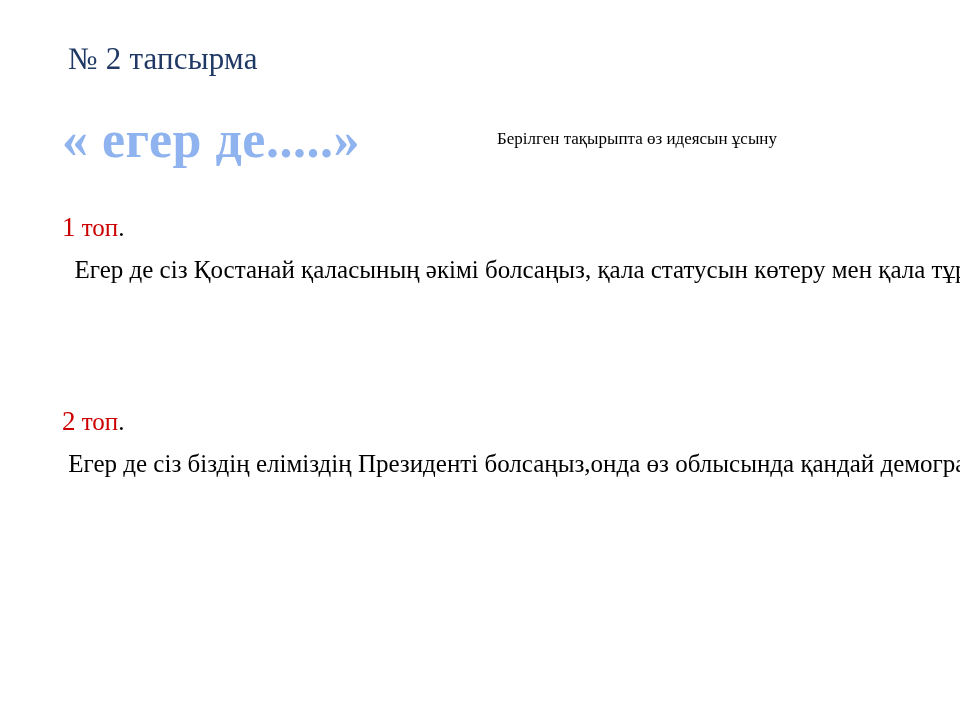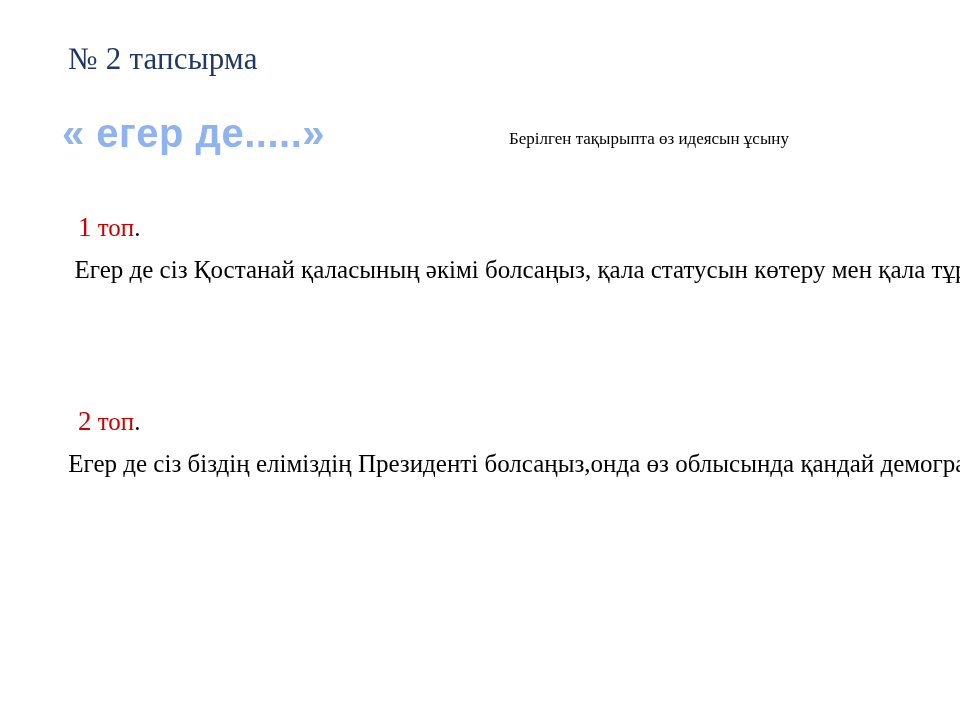--- a/index.html
+++ b/index.html
@@ -33,59 +33,57 @@
     letter-spacing: 0.2px;
     white-space: nowrap;
     text-align: right;
   }
 
   
   .heading-blue {
     position: absolute;
     left: 62px;
     top: 111px;
-    font-family: Liberation Sans, sans-serif;
-    font-size: 40px;
+    font-family: Liberation Serif, serif;
+    font-size: 52px;
     font-weight: bold;
     color: #8FB3EE;
     line-height: 1.1;
     white-space: nowrap;
     letter-spacing: 0.5px;
   }
 
   
   .heading-note {
     position: absolute;
     left: 497px;
     top: 129px;
     font-family: "Liberation Serif", serif;
     font-size: 17px;
     line-height: 1.2;
     color: #000000;
     white-space: nowrap;
-    margin-left: 12px;
   }
 
   
   .para {
     position: absolute;
     left: 62px;
     width: 840px;
     font-family: "Liberation Serif", serif;
     font-size: 25px;
     line-height: 42px;
     color: #000000;
     text-align: left;
   }
   .para-1 { top: 206px; }
   .para-2 { top: 400px; }
 
   .group-label {
     color: #CC0000;
-    margin-left: 16px;
   }
   .group-label .num {
     font-size: 27px;
   }
   .nbsp-gap { white-space: pre; }
 </style>
 </head>
 <body>
 
 <div class="slide">

